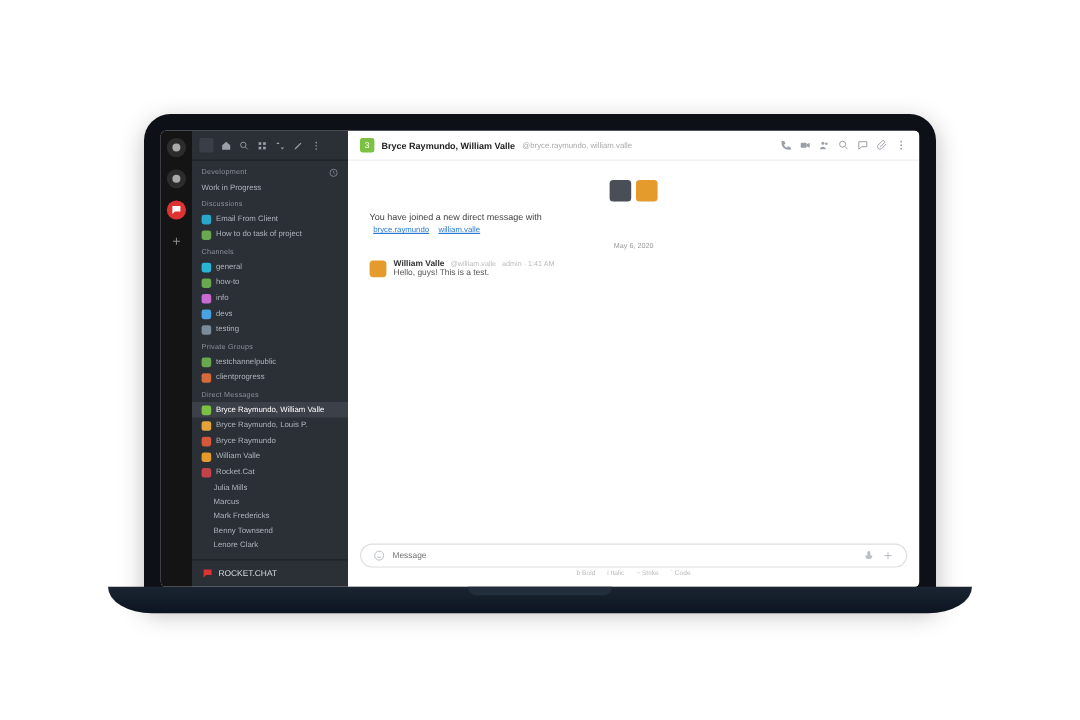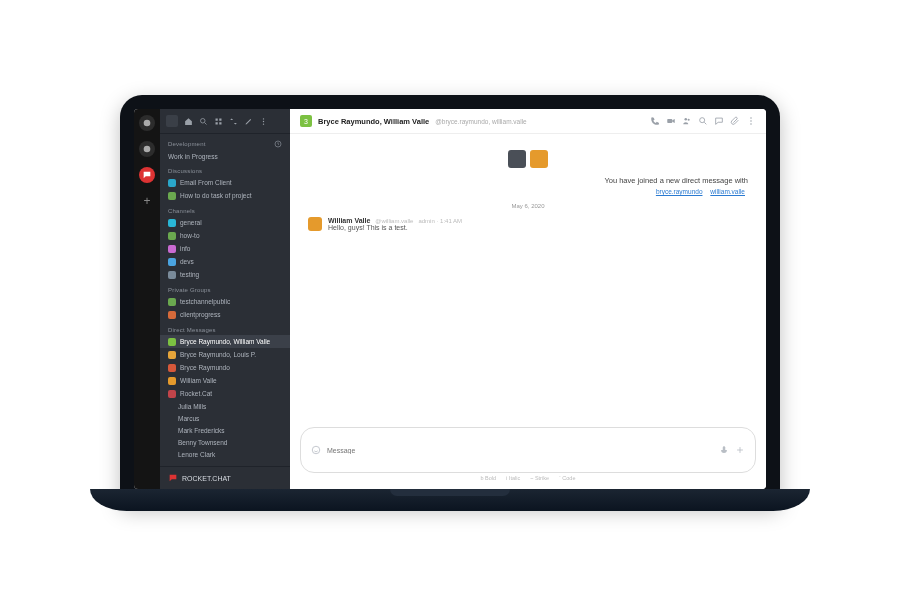--- a/index.html
+++ b/index.html
@@ -43,32 +43,32 @@
   .mhead { display:flex; align-items:center; gap:6px; padding:6px 10px; border-bottom:1px solid #eee; }
   .mhead .badge { width:12px; height:12px; background:#7cc142; border-radius:2px; display:flex; align-items:center; justify-content:center; color:#fff; font-size:7px; }
   .mhead .title { font-weight:600; font-size:7.5px; color:#222; }
   .mhead .sub { font-size:6.5px; color:#aaa; }
   .mhead .sp { flex:1; }
   .mhead .hic { width:10px; height:10px; color:#9aa0a8; }
 
   .mbody { flex:1; padding:16px 18px 6px; overflow:hidden; }
   .avpair { display:flex; justify-content:center; gap:4px; margin-bottom:8px; }
   .avpair .av { width:18px; height:18px; border-radius:3px; }
-  .intro { text-align:right; font-size:7.5px; color:#444; }
+  .intro { text-align:left; font-size:7.5px; color:#444; }
   .intro .links { margin-top:3px; font-size:6.5px; }
   .intro .links span { color:#2a7ad1; text-decoration:underline; margin:0 3px; }
   .date { text-align:center; font-size:6px; color:#999; margin:8px 0; }
   .msg { display:flex; gap:6px; }
   .msg .mav { width:14px; height:14px; border-radius:3px; background:#e59a2c; flex:none; }
   .msg .mname { font-size:7px; font-weight:600; color:#333; }
   .msg .muser { font-size:6px; color:#bbb; margin-left:3px; }
   .msg .mtext { font-size:7px; color:#555; }
 
   .compose { padding:6px 10px 4px; }
-  .cbox { border:1px solid #ddd; border-radius:14px; padding:17px 10px; display:flex; align-items:center; gap:6px; color:#aaa; }
+  .cbox { border:1px solid #ddd; border-radius:14px; padding:4px 10px; display:flex; align-items:center; gap:6px; color:#aaa; }
   .cbox .ci { width:10px; height:10px; color:#b9bec5; }
   .cbox input { flex:1; border:none; outline:none; font-size:7px; color:#555; background:transparent; }
   .hints { display:flex; justify-content:center; gap:10px; font-size:5.5px; color:#bbb; padding:2px 0 4px; }
 
   svg { display:block; }
 </style>
 </head>
 <body>
 
 <div class="laptop">

